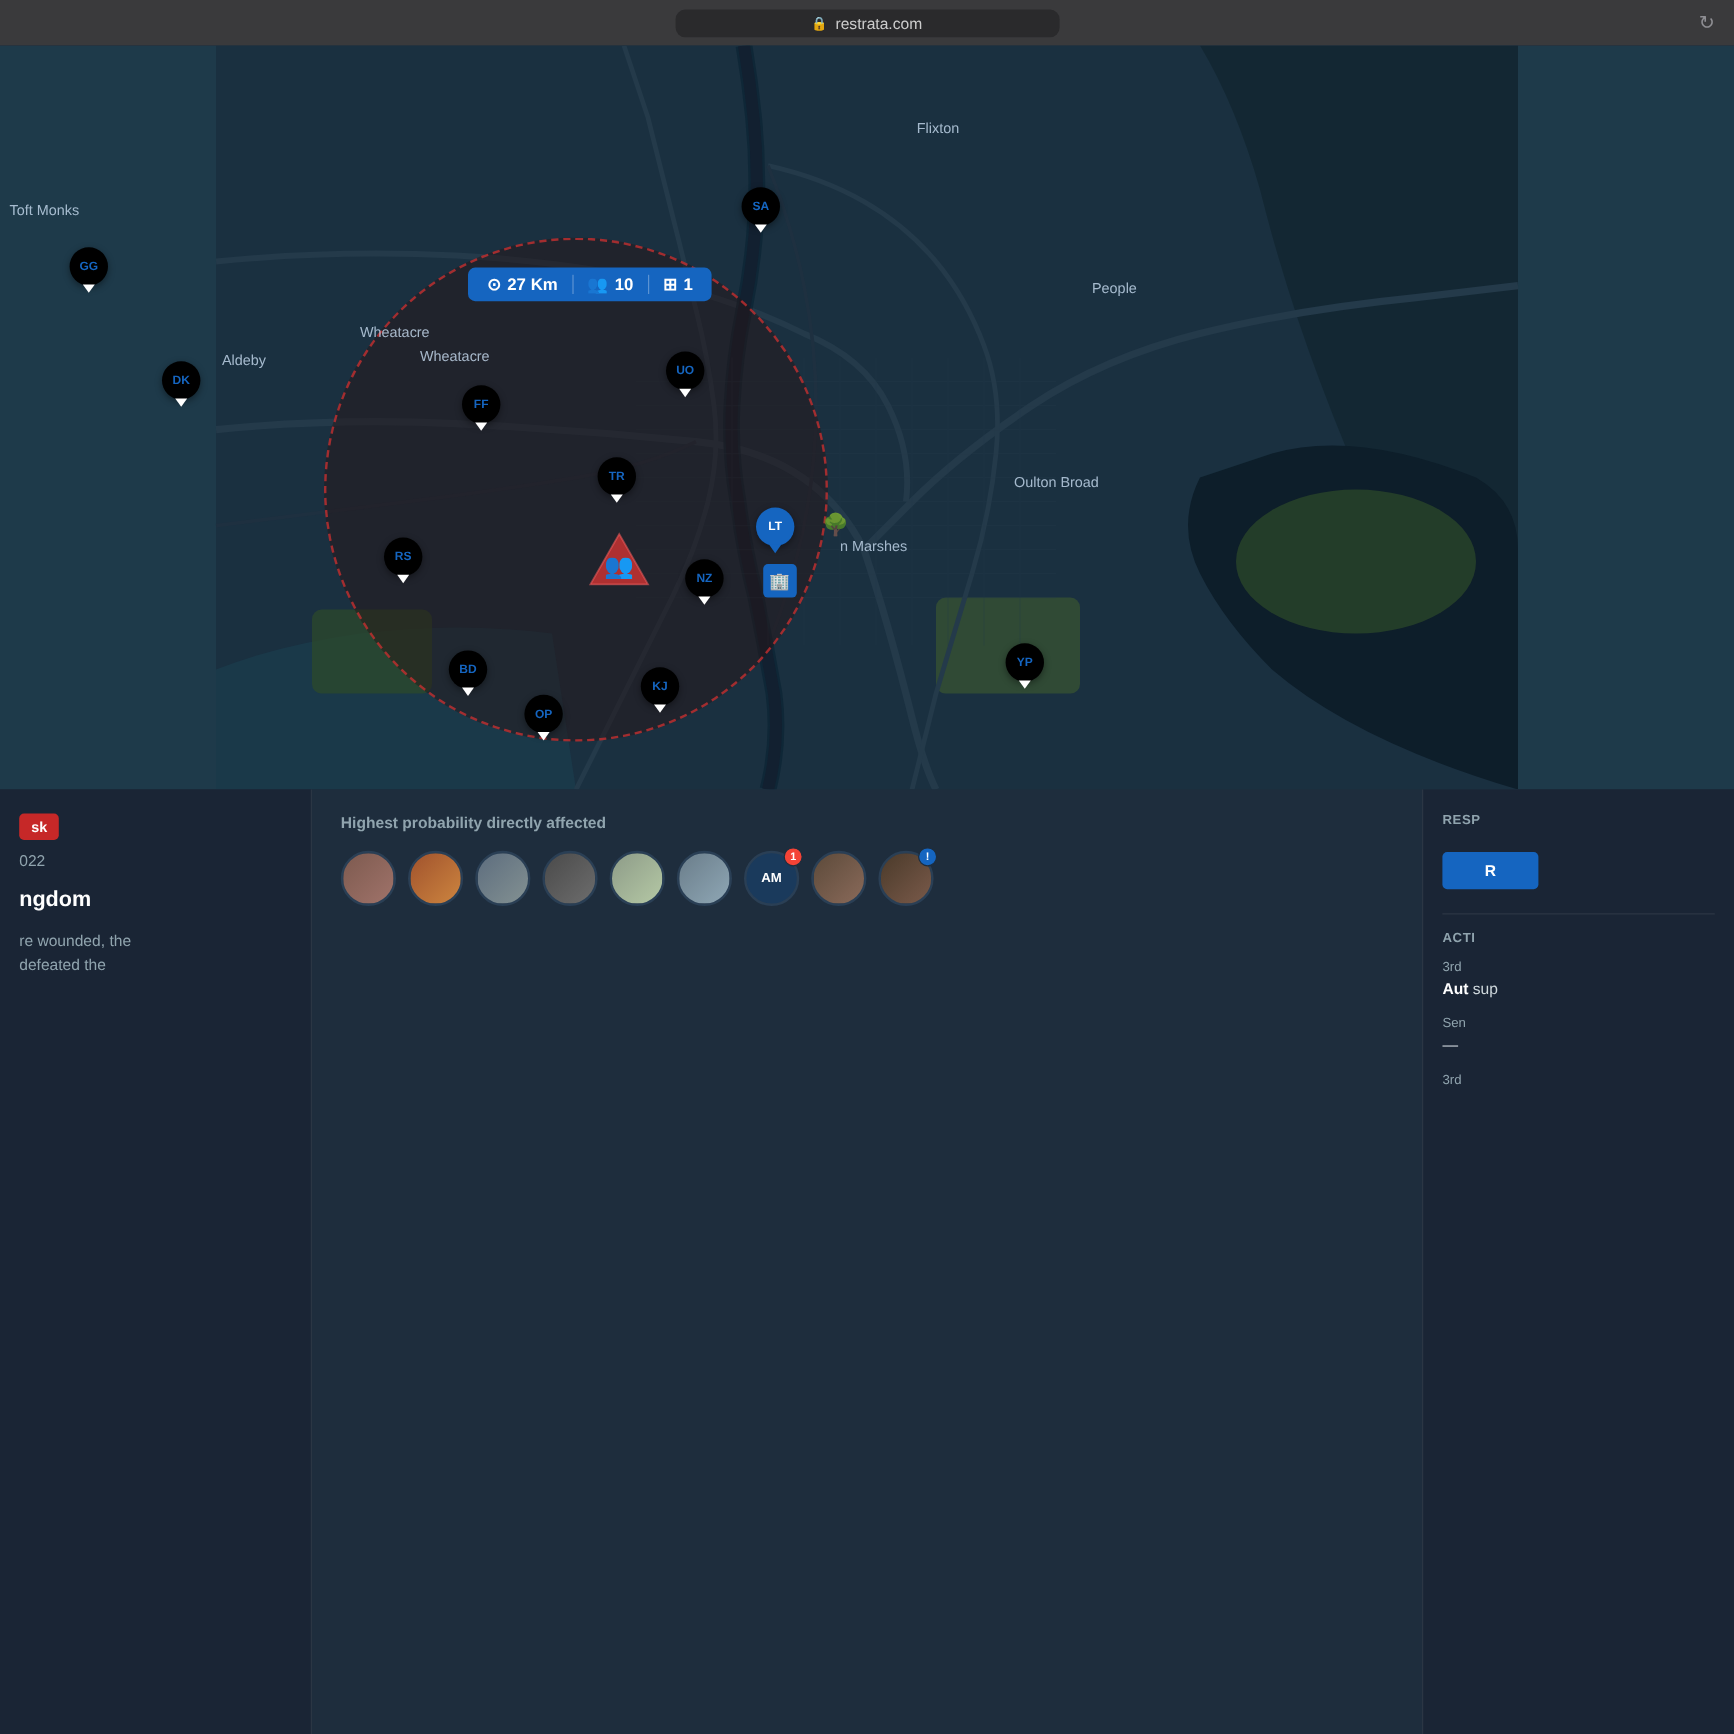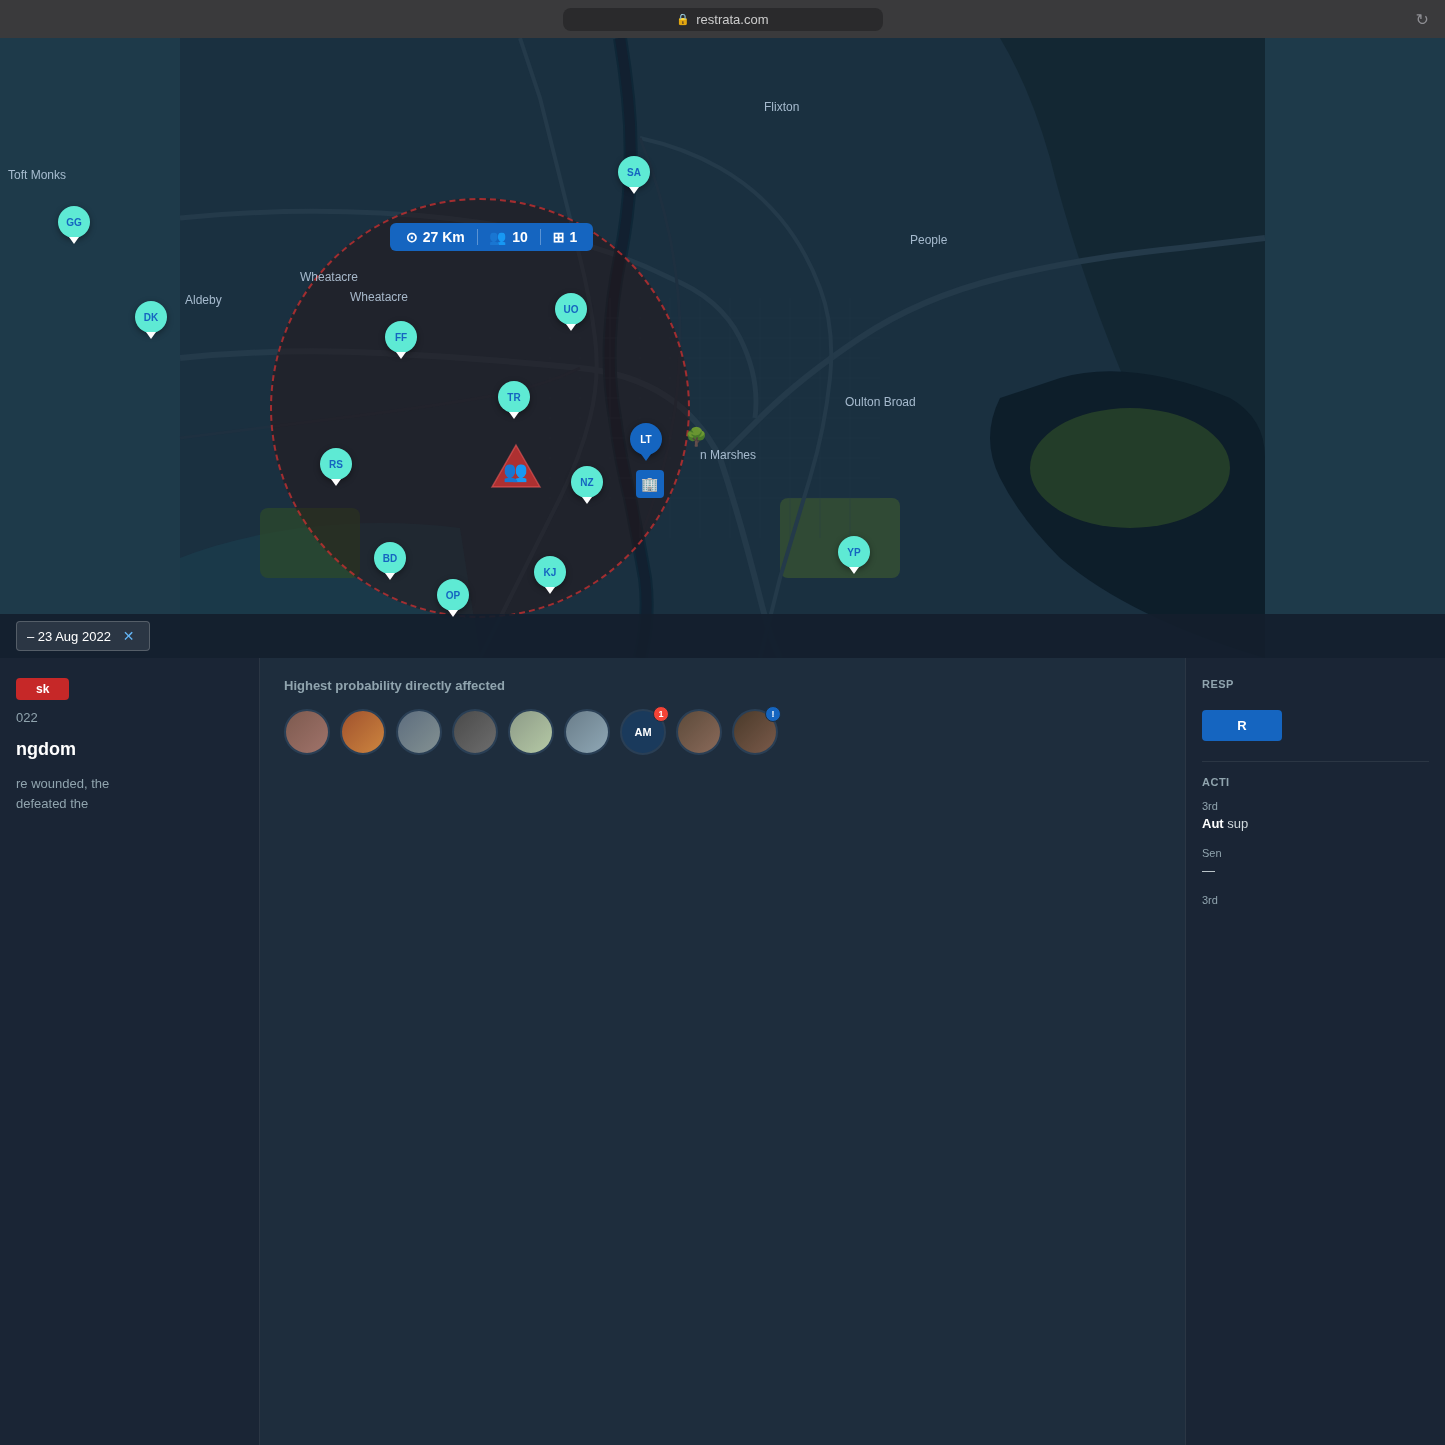--- a/index.html
+++ b/index.html
@@ -103,21 +103,21 @@
 
     
     .map-pin {
       position: absolute;
       display: flex;
       flex-direction: column;
       align-items: center;
       z-index: 5;
     }
     .pin-bubble {
-      background: #5eead4;
+      background: #000000;
       border-radius: 50%;
       width: 32px;
       height: 32px;
       display: flex;
       align-items: center;
       justify-content: center;
       font-size: 10px;
       font-weight: 700;
       color: #1565c0;
       box-shadow: 0 2px 6px rgba(0,0,0,0.4);
@@ -198,21 +198,21 @@
       background: #1a2535;
       border-right: 1px solid rgba(255,255,255,0.08);
       padding: 20px 16px;
       flex-shrink: 0;
     }
     .risk-badge {
       background: #c62828;
       color: white;
       font-size: 12px;
       font-weight: 700;
-      padding: 4px 20px;
+      padding: 4px 10px;
       border-radius: 4px;
       display: inline-block;
       margin-bottom: 10px;
     }
     .event-date {
       color: #90a4ae;
       font-size: 13px;
       margin-bottom: 14px;
     }
     .event-title {
@@ -532,26 +532,20 @@
 
   <div style="position:absolute; left:685px; top:388px; z-index:6; font-size:18px; opacity:0.7;">🌳</div>
 
   <div style="position:absolute; left:490px; top:405px; z-index:8;">
     <svg width="52" height="46" viewBox="0 0 52 46">
       <polygon points="26,2 50,44 2,44" fill="rgba(200,50,50,0.85)" stroke="rgba(255,100,100,0.5)" stroke-width="1.5"></polygon>
       <text x="26" y="35" text-anchor="middle" fill="white" font-size="20" font-weight="bold">👥</text>
     </svg>
   </div>
 
-  <div class="filter-bar">
-    <div class="date-filter">
-      <span>– 23 Aug 2022</span>
-      <span class="close-btn">✕</span>
-    </div>
-  </div>
 </div>
 
 <div class="bottom-panel">
 
   <div class="left-sidebar">
     <div class="risk-badge">sk</div>
     <div class="event-date">022</div>
     <div class="event-title">ngdom</div>
     <div class="event-description">
       <div>re wounded, the</div>

